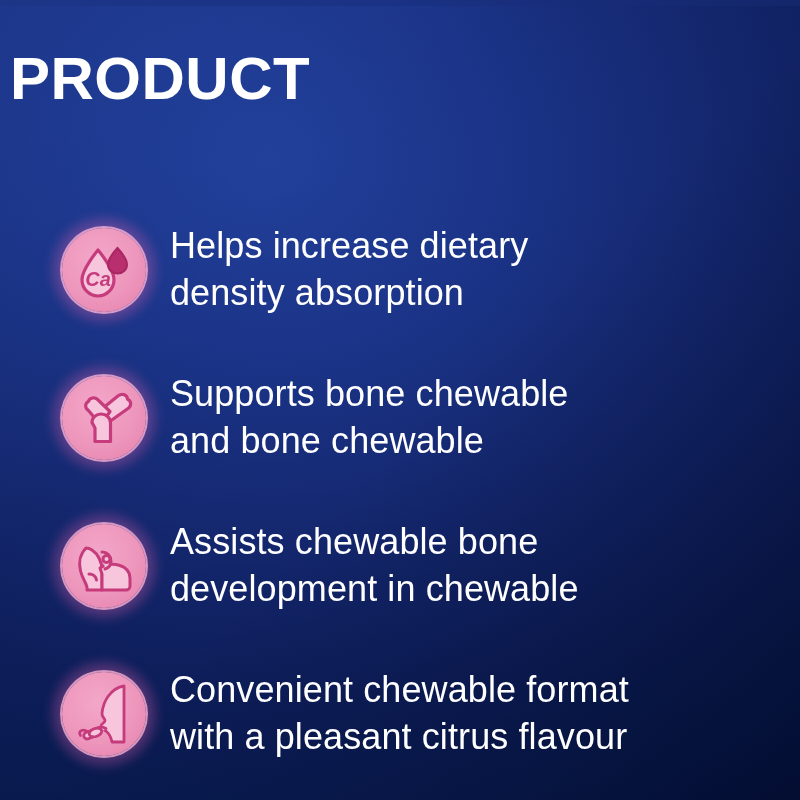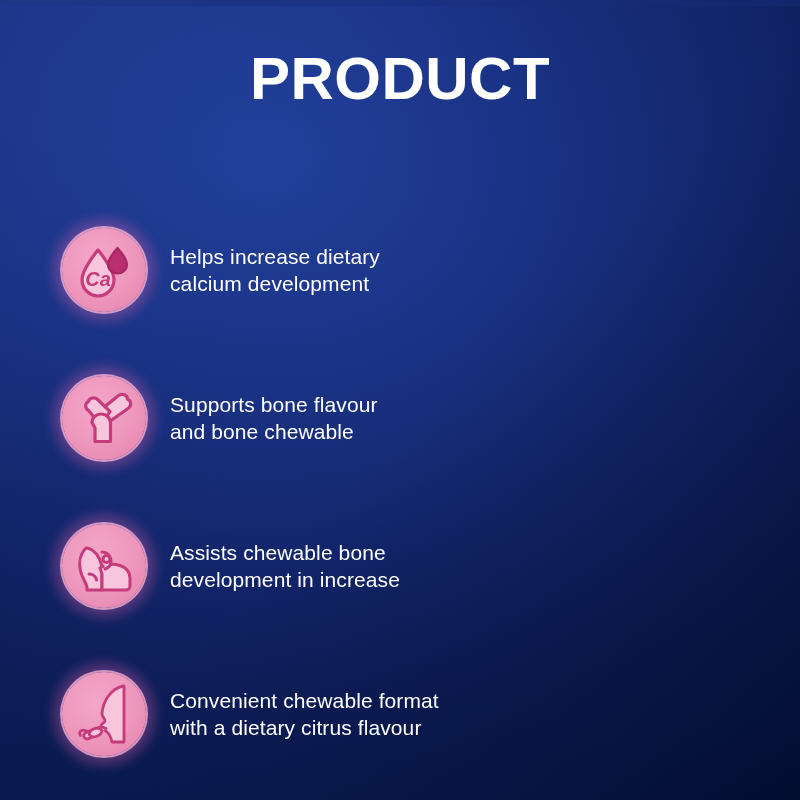--- a/index.html
+++ b/index.html
@@ -31,24 +31,24 @@
     position: absolute;
     left: 0; top: 0; right: 0; height: 6px;
     background: linear-gradient(90deg, #1d3585 0%, #1a3183 50%, #14276c 100%);
     z-index: 4;
     pointer-events: none;
     opacity: .85;
   }
 
   .title-block {
     position: absolute;
-    left: 0;
+    left: 10px;
     right: 0;
     top: 48px;
-    text-align: center;
+    text-align: left;
     z-index: 3;
   }
   .title-line {
     display: block;
     color: #ffffff;
     font-size: 60px;
     font-weight: 700;
     letter-spacing: 0.5px;
     line-height: 1.03;
     text-transform: uppercase;
@@ -102,21 +102,21 @@
   .disc svg {
     position: absolute;
     left: 0;
     top: 0;
     width: 84px;
     height: 84px;
   }
 
   .benefit-text {
     color: #ffffff;
-    font-size: 21px;
+    font-size: 36px;
     font-weight: 400;
     line-height: 1.30;
     letter-spacing: 0.1px;
     max-width: 540px;
   }
   .benefit-text .ln { display: block; white-space: nowrap; }
 </style>
 </head>
 <body>
 
@@ -134,39 +134,39 @@
         <div class="disc">
           <svg viewBox="0 0 84 84" xmlns="http://www.w3.org/2000/svg">
             <path d="M36 22 C36 22 20 41 20 51.5 C20 60.8 27.2 68 36 68 C44.8 68 52 60.8 52 51.5 C52 41 36 22 36 22 Z" fill="#f7c6dc" stroke="#c63b7c" stroke-width="3.2" stroke-linejoin="round"></path>
             <path d="M55.5 20 C55.5 20 46 30.5 46 36.4 C46 41.6 50.3 45.6 55.5 45.6 C60.7 45.6 65 41.6 65 36.4 C65 30.5 55.5 20 55.5 20 Z" fill="#b82e6e" stroke="#a82763" stroke-width="2"></path>
             <text x="36" y="58" text-anchor="middle" font-family="Liberation Sans, sans-serif" font-size="20" font-weight="700" fill="#c63b7c">Ca</text>
           </svg>
         </div>
       </div>
       <div class="benefit-text">
         <span class="ln">Helps increase dietary</span>
-        <span class="ln">calcium development</span>
+        <span class="ln">density absorption</span>
       </div>
     </div>
 
     <div class="benefit-row">
       <div class="icon-wrap">
         <div class="glow"></div>
         <div class="disc">
           <svg viewBox="0 0 84 84" xmlns="http://www.w3.org/2000/svg">
             <g fill="#f7c6dc" stroke="#c63b7c" stroke-width="3.2" stroke-linejoin="round" stroke-linecap="round">
               <path d="M56.5 19.5 C60.5 16.8 65.2 19 65.6 23.3 C69.3 24.8 69.8 29.8 66.3 32.2 L43.5 48.5 L35 37 Z"></path>
               <path d="M26.5 34.5 C22.8 32.4 22.7 27.6 26.2 25.6 C27.6 21.7 32.6 20.6 35.6 23.5 L48 35.5 L38.5 49 Z"></path>
               <path d="M30 46.5 C30 41.5 34.2 38 39 38 C44.3 38 48.5 41.8 48.5 47 L48.5 52 L48.5 65.5 L33 65.5 L33 52 Z"></path>
             </g>
           </svg>
         </div>
       </div>
       <div class="benefit-text">
-        <span class="ln">Supports bone flavour</span>
+        <span class="ln">Supports bone chewable</span>
         <span class="ln">and bone chewable</span>
       </div>
     </div>
 
     <div class="benefit-row">
       <div class="icon-wrap">
         <div class="glow"></div>
         <div class="disc">
           <svg viewBox="0 0 84 84" xmlns="http://www.w3.org/2000/svg">
             <g fill="#f7c6dc" stroke="#c63b7c" stroke-width="3" stroke-linejoin="round" stroke-linecap="round">
@@ -174,38 +174,38 @@
               <path d="M38 44 C44 40 52 39.5 58 41.5 C64 43.5 68 48 68 54 L68 62 C68 64.2 66.2 66 64 66 L40 66 L40 50 Z"></path>
               <path d="M40 28 C45 28 49 32 49 37 C49 41 46.5 44 43 45"></path>
               <path d="M44.5 31.5 C46.5 31.5 48 33 48 35 C48 37 46.5 38.5 44.5 38.5 C42.5 38.5 41 37 41 35 C41 33 42.5 31.5 44.5 31.5 Z"></path>
               <path d="M27 50 C31 50 34 52.5 34.5 56" fill="none"></path>
             </g>
           </svg>
         </div>
       </div>
       <div class="benefit-text">
         <span class="ln">Assists chewable bone</span>
-        <span class="ln">development in increase</span>
+        <span class="ln">development in chewable</span>
       </div>
     </div>
 
     <div class="benefit-row">
       <div class="icon-wrap">
         <div class="glow"></div>
         <div class="disc">
           <svg viewBox="0 0 84 84" xmlns="http://www.w3.org/2000/svg">
             <g fill="#f7c6dc" stroke="#c63b7c" stroke-width="2.8" stroke-linejoin="round" stroke-linecap="round">
               <path d="M62 14 L62 70 L50 70 C50 70 48.5 63 45 60 C41.5 57 39 56.5 39 54 C39 51.5 43 51 43 48.5 C43 46 39.5 45 40 41 C40.6 36 42 30 46 24.5 C50 19 55 15 62 14 Z"></path>
               <path d="M44 56.5 C42 55.5 39 54.8 36.5 55.6 L24 60.5 C21.8 61.3 21 64 22.6 65.8 C23.6 66.9 25.2 67.2 26.6 66.6 L34 63.5"></path>
               <path d="M27 60.5 C24.5 58.5 22 57.5 19.5 58.5 C17.5 59.3 17 61.8 18.4 63.4" fill="none"></path>
               <ellipse cx="33.5" cy="60.5" rx="6.5" ry="4" transform="rotate(-20 33.5 60.5)"></ellipse>
             </g>
           </svg>
         </div>
       </div>
       <div class="benefit-text">
         <span class="ln">Convenient chewable format</span>
-        <span class="ln">with a dietary citrus flavour</span>
+        <span class="ln">with a pleasant citrus flavour</span>
       </div>
     </div>
 
   </div>
 </div>
 
 </body></html>

